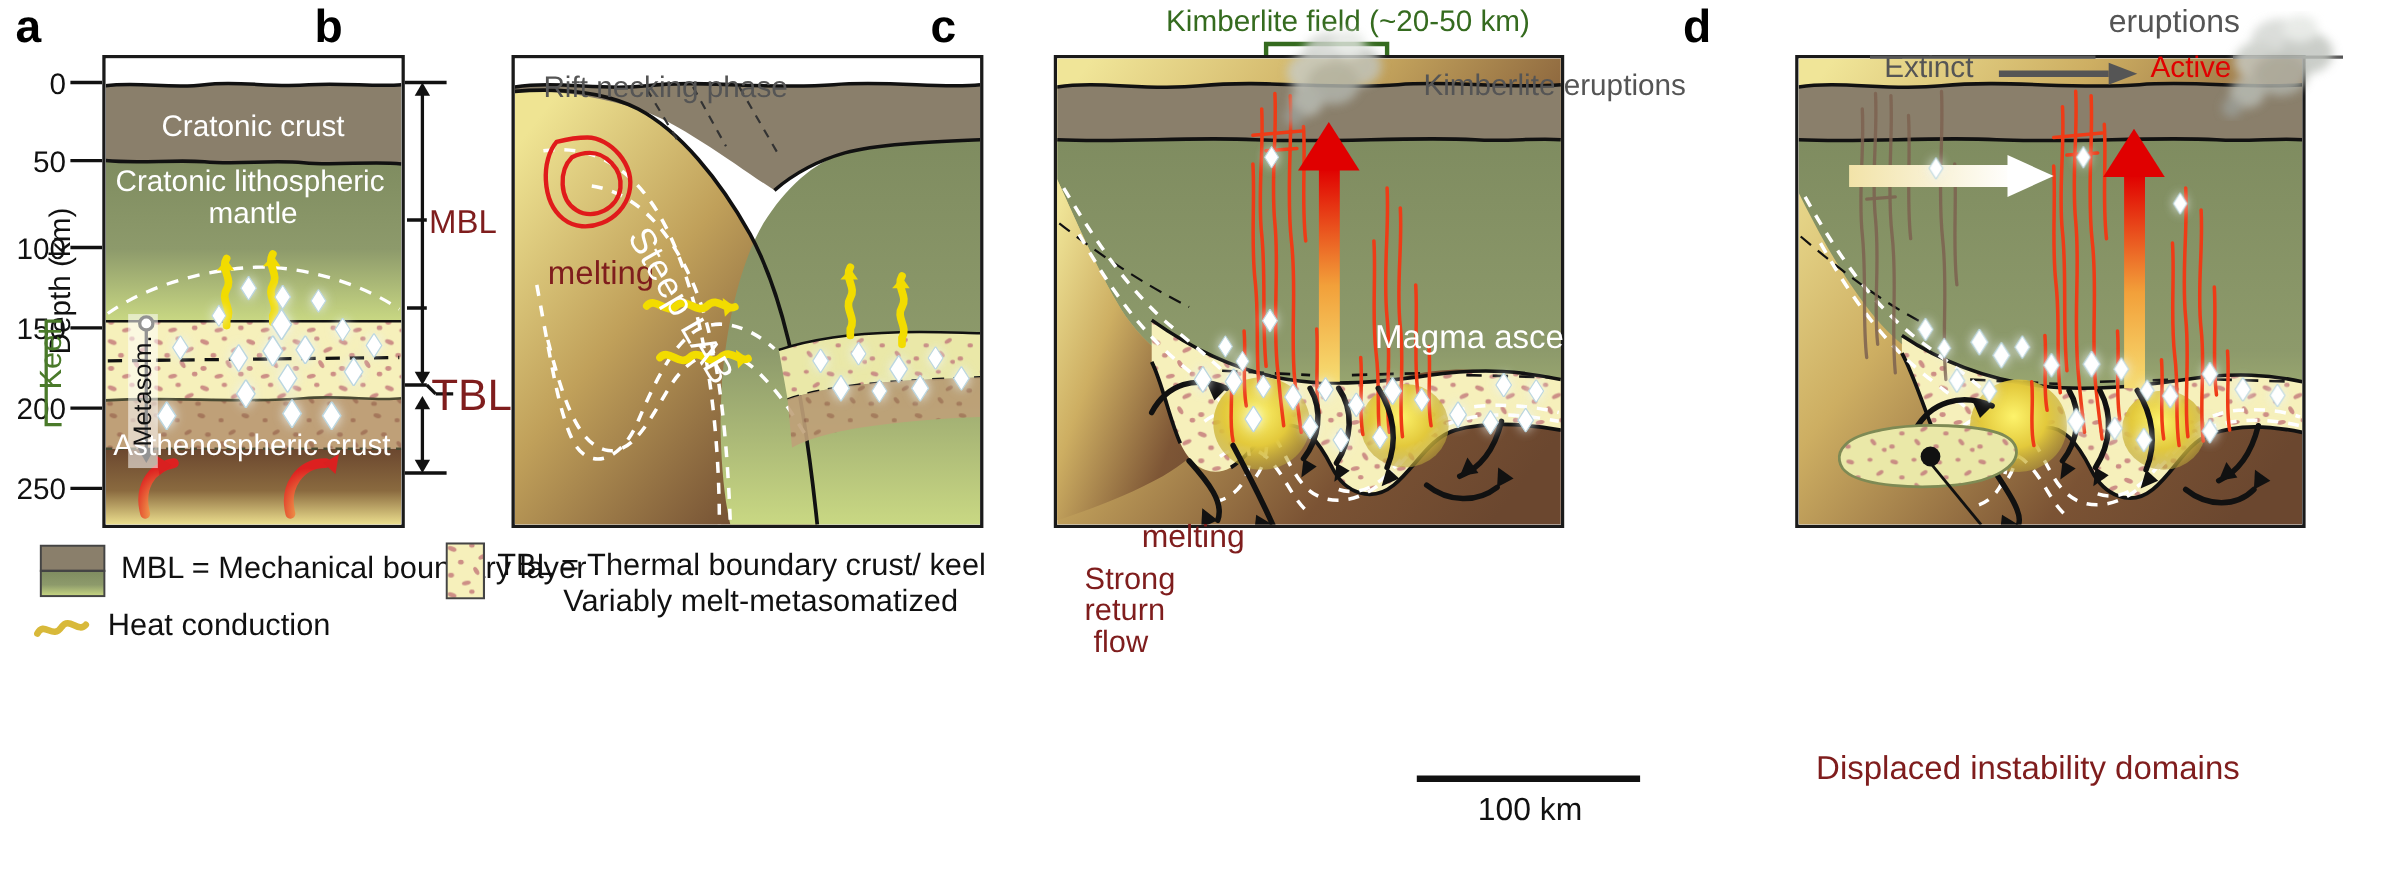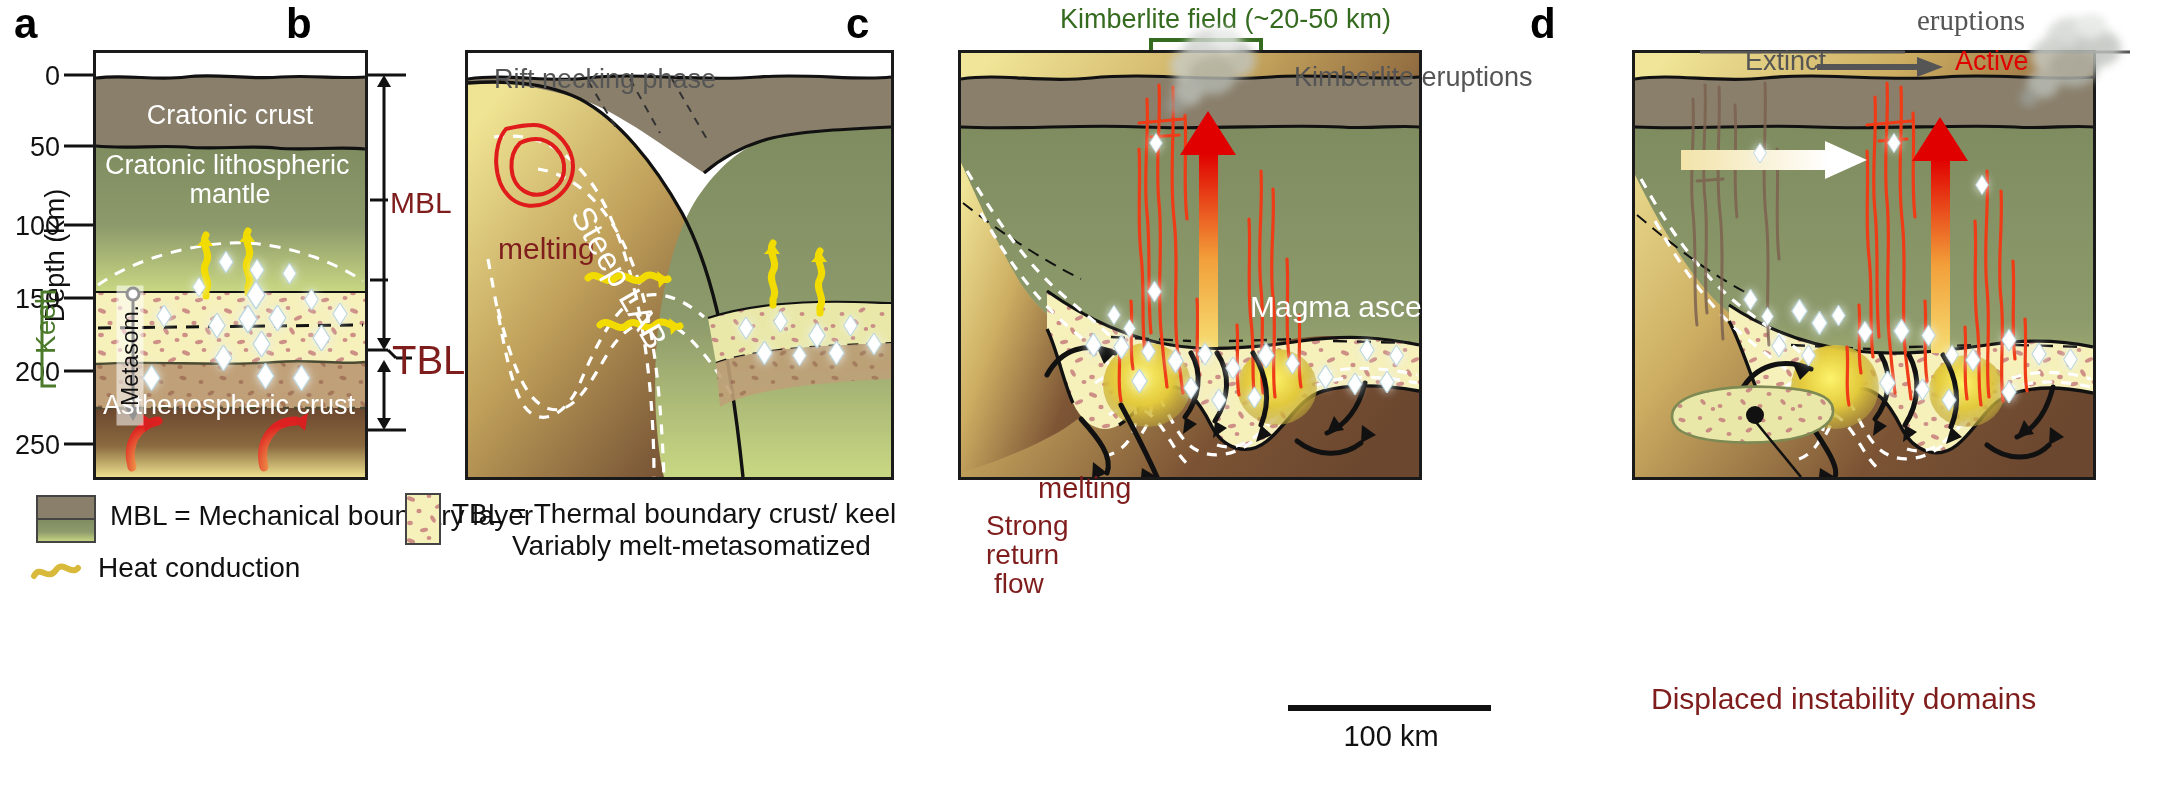--- a/index.html
+++ b/index.html
@@ -636,22 +636,22 @@
       </g>
     </svg>
   </div>
 
   <svg class="abs" style="left:1700px;top:36px;" width="440" height="50">
     <g stroke="#555" stroke-width="3" fill="none">
       <line x1="0" y1="16" x2="205" y2="16"></line>
       <line x1="330" y1="16" x2="430" y2="16"></line>
     </g>
   </svg>
-  <div class="txt gray-lab" style="left:1917px;top:4px;font-size:29px;font-family:Liberation Serif, serif;">eruptions</div>
-  <div class="txt gray-lab" style="left:1713px;top:46px;margin-left:32px;">Extinct</div>
+  <div class="txt gray-lab" style="left:1917px;top:4px;font-size:29px;">eruptions</div>
+  <div class="txt gray-lab" style="left:1713px;top:46px;">Extinct</div>
   <svg class="abs" style="left:1817px;top:54px;" width="130" height="26">
     <line x1="0" y1="13" x2="100" y2="13" stroke="#555" stroke-width="6"></line>
     <path d="M100,3 l26,10 l-26,10 Z" fill="#555"></path>
   </svg>
   <div class="txt red-lab" style="left:1955px;top:46px;text-align:center;">Active</div>
 
   <svg class="abs" style="left:1985px;top:10px;" width="160" height="100">
     <g filter="url(#fSmoke)" opacity="0.82">
       <ellipse cx="88" cy="28" rx="27" ry="21" fill="#d3d6d2"></ellipse>
       <ellipse cx="112" cy="38" rx="24" ry="19" fill="#bfc3bd"></ellipse>

